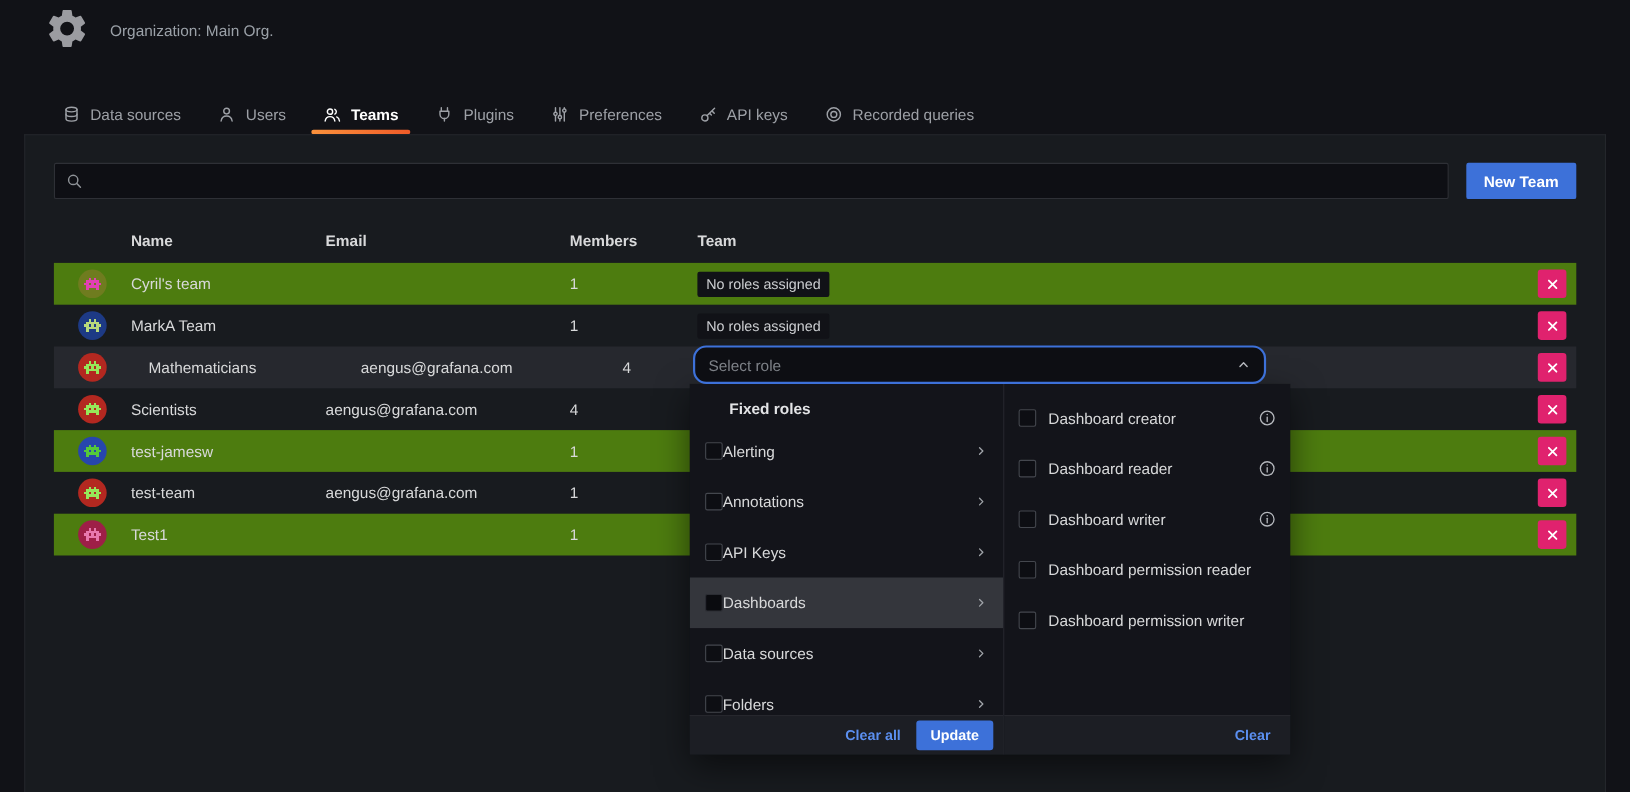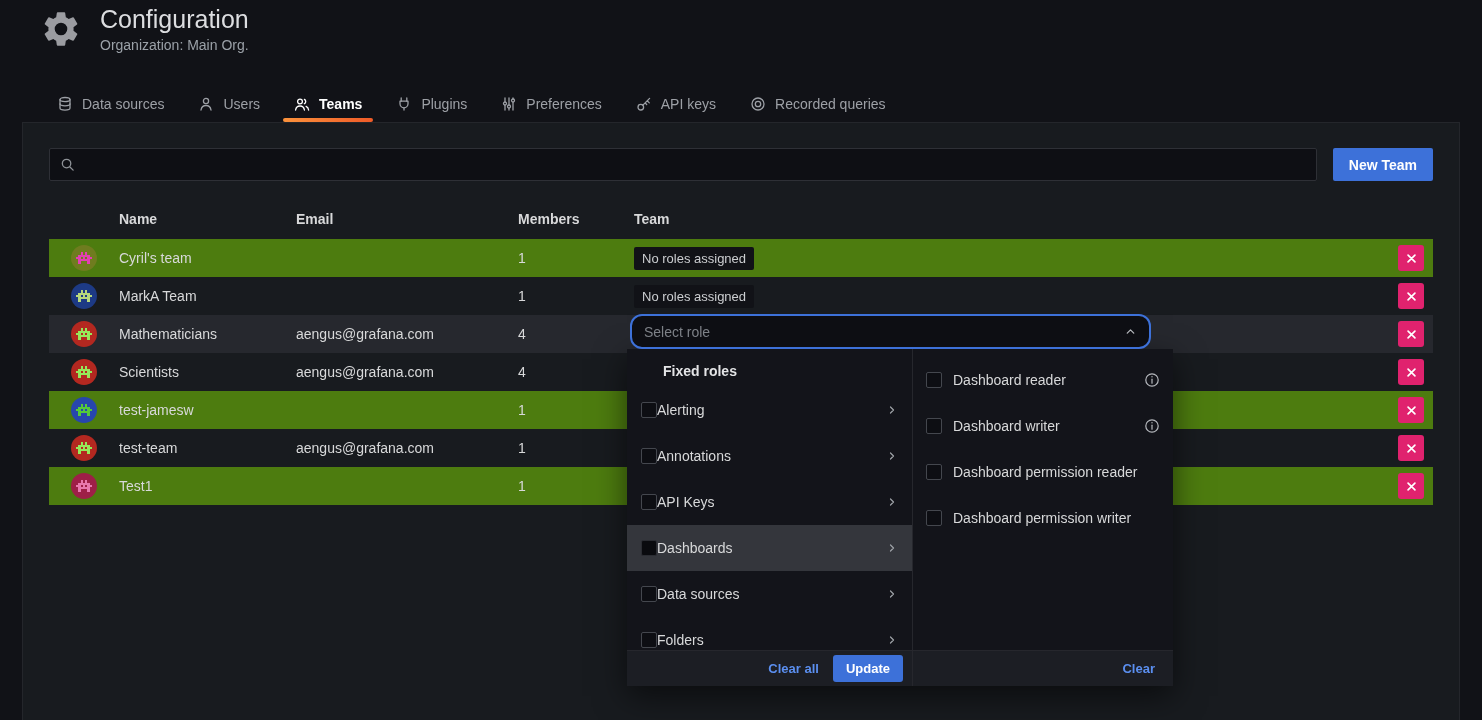--- a/index.html
+++ b/index.html
@@ -35,21 +35,21 @@
   .search-box input::placeholder{color:#8a8e94;}
   .new-team-btn{height:33px;padding:0 16px;background:var(--accent-blue);border:none;
        border-radius:2px;color:#fff;font-size:14px;font-weight:700;font-family:inherit;cursor:pointer;}
 
   
   .team-table{margin-top:18px;}
   .t-head,.t-row{display:grid;grid-template-columns:70px 177px 222px 116px 1fr 44px;align-items:center;}
   .t-head{height:40px;font-weight:700;font-size:14px;color:#d8d9da;}
   .t-row{height:38px;font-size:14px;color:#d8d9da;}
   .t-row.odd{background:#4d7c0f;}
-  .t-row.hl{background:#26282e;}
+  .t-row.hl{background:#26282e;gap:16px;}
   .avatar-cell{display:flex;justify-content:center;}
   .avatar{width:26px;height:26px;border-radius:50%;display:flex;align-items:center;justify-content:center;}
   .badge{display:inline-block;background:#111217;color:#ccced1;font-size:13px;
        padding:4px 8px;border-radius:2px;}
   .badge:empty{display:none;}
   .del-cell{display:flex;justify-content:center;}
   .delete-btn{width:26px;height:26px;background:var(--delete-red);border:none;border-radius:3px;
        display:flex;align-items:center;justify-content:center;cursor:pointer;color:#fff;}
   .delete-btn svg{width:11px;height:11px;}
 
@@ -84,21 +84,20 @@
   .rd-footer.right{padding:0 18px;}
 </style>
 </head>
 <body>
 
 <header class="page-header">
   <svg class="gear" viewBox="0 0 24 24" fill="currentColor" fill-rule="evenodd">
     <path d="M19.14 12.94c.04-.3.06-.61.06-.94 0-.32-.02-.64-.07-.94l2.03-1.58c.18-.14.23-.41.12-.61l-1.92-3.32a.49.49 0 0 0-.59-.22l-2.39.96c-.5-.38-1.03-.7-1.62-.94l-.36-2.54a.48.48 0 0 0-.48-.41h-3.84c-.24 0-.43.17-.47.41l-.36 2.54c-.59.24-1.13.57-1.62.94l-2.39-.96a.49.49 0 0 0-.59.22L2.74 8.87c-.12.21-.08.47.12.61l2.03 1.58c-.05.3-.09.63-.09.94s.02.64.07.94l-2.03 1.58a.49.49 0 0 0-.12.61l1.92 3.32c.12.22.37.29.59.22l2.39-.96c.5.38 1.03.7 1.62.94l.36 2.54c.05.24.24.41.48.41h3.84c.24 0 .44-.17.47-.41l.36-2.54c.59-.24 1.13-.56 1.62-.94l2.39.96c.22.08.47 0 .59-.22l1.92-3.32c.12-.22.07-.47-.12-.61l-2.01-1.58zM12 15.6A3.61 3.61 0 0 1 8.4 12 3.61 3.61 0 0 1 12 8.4a3.61 3.61 0 0 1 3.6 3.6 3.61 3.61 0 0 1-3.6 3.6z"></path>
   </svg>
   <div>
-    <h1 class="page-title">Configuration</h1>
     <div class="page-subtitle">Organization: Main Org.</div>
   </div>
 </header>
 
 <nav class="tab-bar">
     <div class="tab">
       <span>
         <svg viewBox="0 0 16 16" fill="none" stroke="currentColor" stroke-width="1.3" stroke-linecap="round" stroke-linejoin="round">
           <ellipse cx="8" cy="3.6" rx="5" ry="2.1"></ellipse>
           <path d="M3 3.6v4.2c0 1.15 2.24 2.1 5 2.1s5-.95 5-2.1V3.6"></path>
@@ -524,20 +523,29 @@
     </svg>
   </div>
 </div>
     <div class="rd-footer">
       <button class="link-btn">Clear all</button>
       <button class="update-btn">Update</button>
     </div>
   </div>
   <div class="rd-right">
     <div class="rd-sublist">
+  <div class="rd-item">
+    <span class="checkbox"></span>
+    <span>Dashboard creator</span>
+    <svg class="info-icon" viewBox="0 0 16 16" fill="none" stroke="currentColor" stroke-width="1.2" stroke-linecap="round">
+      <circle cx="8" cy="8" r="6.2"></circle>
+            <path d="M8 7.2v4"></path>
+            <circle cx="8" cy="4.8" r="0.7" fill="currentColor" stroke="none"></circle>
+    </svg>
+  </div>
 
   <div class="rd-item">
     <span class="checkbox"></span>
     <span>Dashboard reader</span>
     <svg class="info-icon" viewBox="0 0 16 16" fill="none" stroke="currentColor" stroke-width="1.2" stroke-linecap="round">
       <circle cx="8" cy="8" r="6.2"></circle>
             <path d="M8 7.2v4"></path>
             <circle cx="8" cy="4.8" r="0.7" fill="currentColor" stroke="none"></circle>
     </svg>
   </div>

